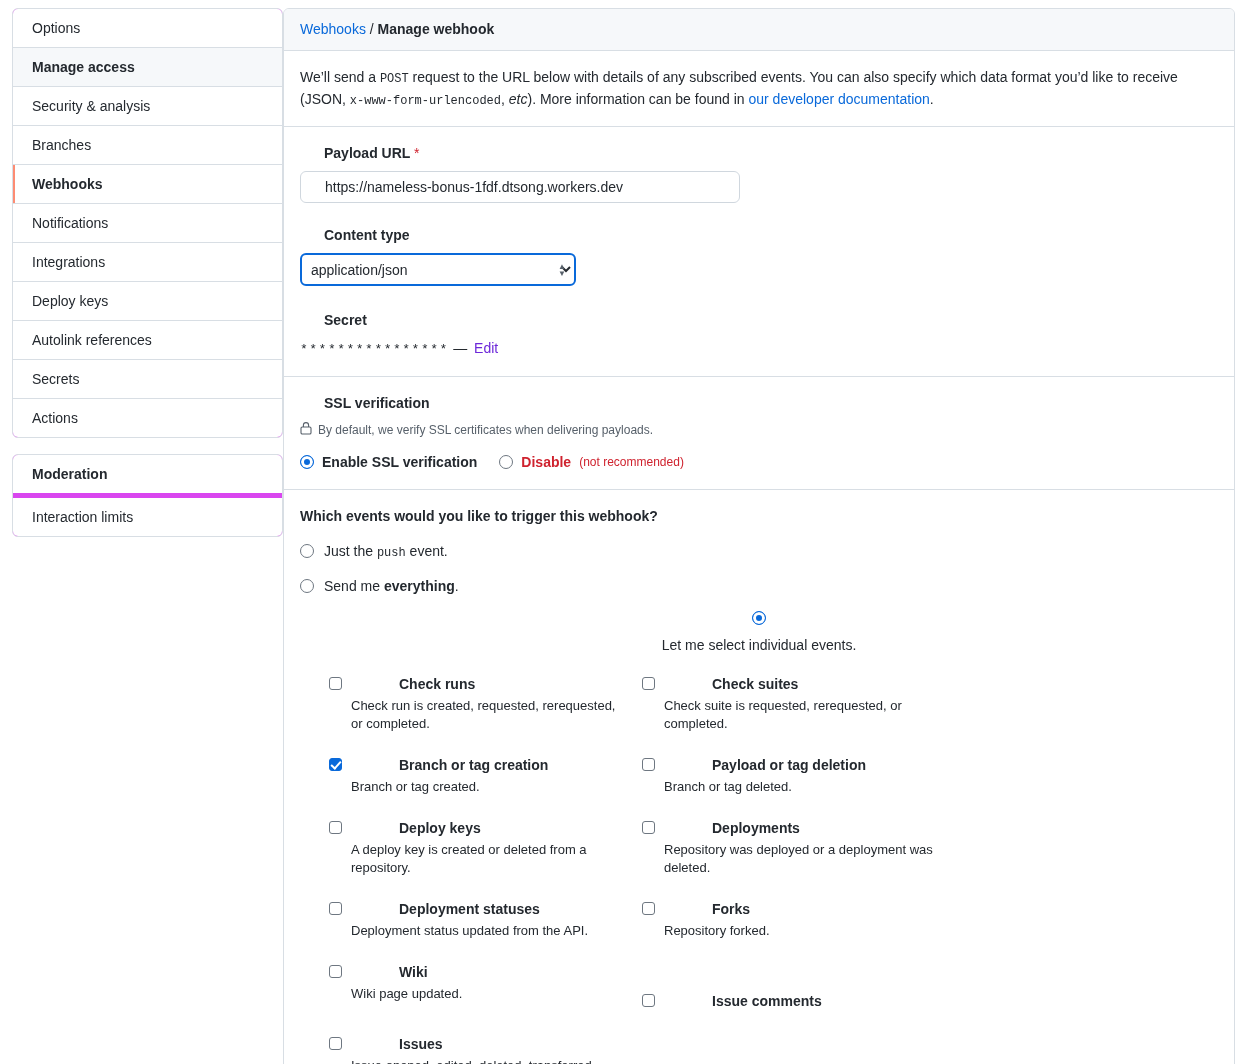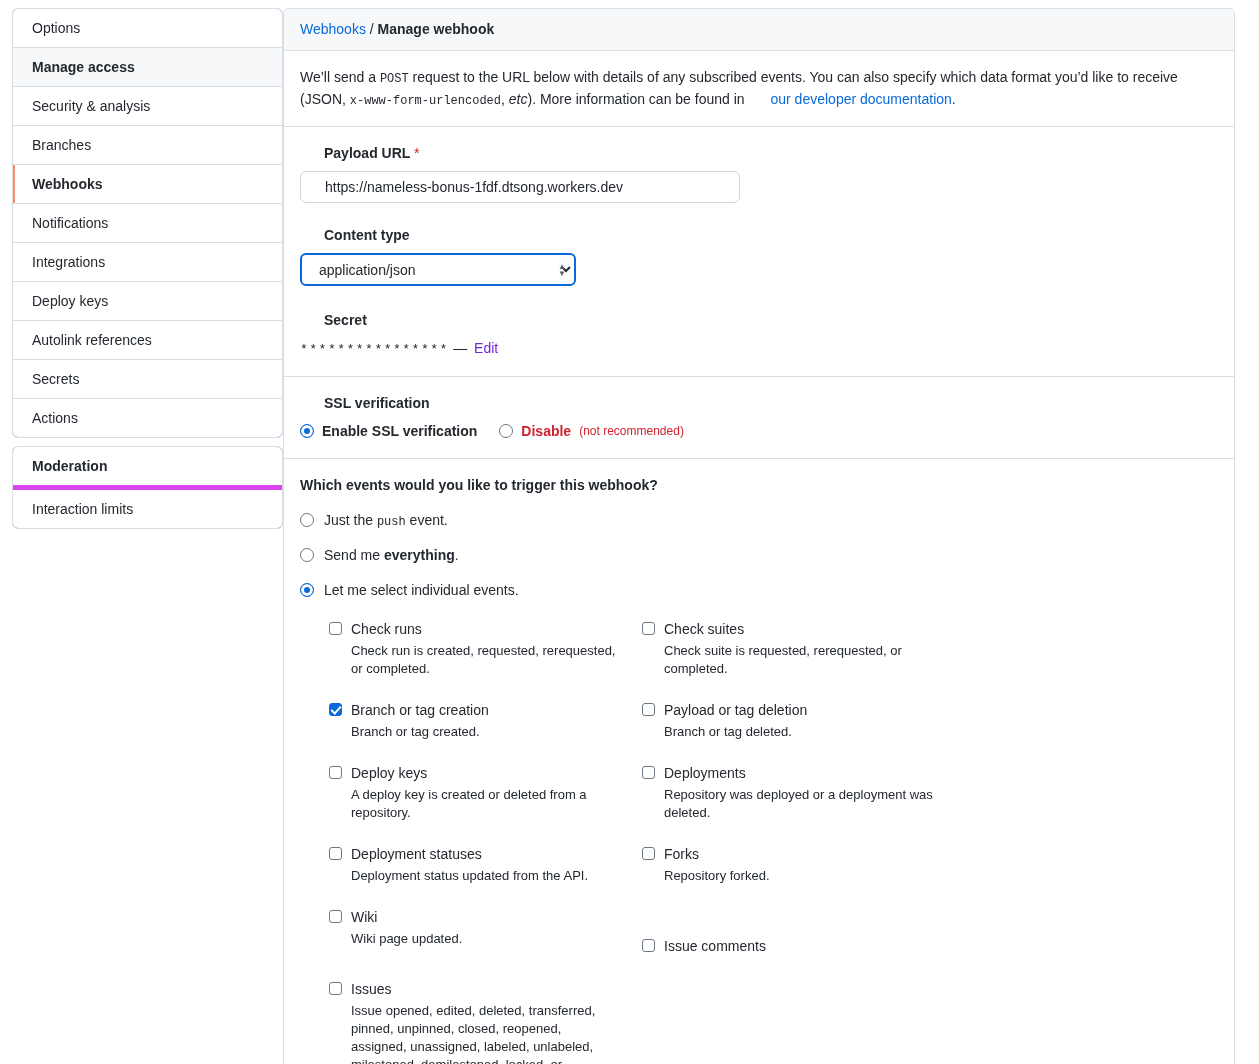--- a/index.html
+++ b/index.html
@@ -13,21 +13,21 @@
 
   .page { display: flex; align-items: flex-start; }
 
   
   .sidebar { width: 283px; padding-left: 12px; padding-top: 8px; flex: none; }
   .menu-box {
     border: 1px solid #d8dee4;
     border-radius: 6px;
     overflow: hidden;
     background: #d946ef;
-    margin-bottom: 8px;
+    margin-bottom: 16px;
   }
   .menu-item {
     position: relative;
     padding: 8px 12px 8px 19px;
     font-size: 14px;
     line-height: 22px;
     color: #24292f;
     border-bottom: 1px solid #d8dee4;
     background: #fff;
     cursor: pointer;
@@ -72,21 +72,21 @@
 
   .section {
     padding: 16px;
     border-bottom: 1px solid #d8dee4;
     font-size: 14px;
     line-height: 1.5;
   }
   .section:last-child { border-bottom: none; }
 
   .intro { color: #24292f; font-size: 14px; line-height: 1.55; }
-  .intro a { color: #0969da; text-decoration: none; margin-left: 22px; }
+  .intro a { color: #0969da; text-decoration: none; }
   code, .mono {
     font-family: "Liberation Mono", "DejaVu Sans Mono", monospace;
     font-size: 12px;
     background: transparent;
   }
 
   .field-label {
     font-weight: 600;
     font-size: 14px;
     margin-bottom: 7px;
@@ -109,21 +109,21 @@
   }
 
   .select-wrap {
     position: relative;
     display: inline-block;
     width: 276px;
   }
   .select-box {
     width: 100%;
     height: 33px;
-    padding: 5px 30px 5px 13px;
+    padding: 5px 30px 5px 5px;
     font-size: 14px;
     border: 2px solid #0969da;
     border-radius: 6px;
     background: #fff;
     color: #24292f;
     line-height: 21px;
     outline: none;
   }
   .select-arrows {
     position: absolute;
@@ -184,33 +184,33 @@
     position: absolute;
     left: 3px; top: 0px;
     width: 4px; height: 8px;
     border: solid #fff;
     border-width: 0 2px 2px 0;
     transform: rotate(42deg);
   }
 
   .events-q { font-weight: 600; font-size: 14px; margin-bottom: 14px; }
   .event-mode { display: flex; align-items: center; gap: 10px; margin-bottom: 14px; font-size: 14px; }
-  .event-mode:last-of-type { margin-bottom: 0; }
+  .event-mode:last-of-type { margin-bottom: 0; flex-direction: column; }
   .event-mode b { font-weight: 600; }
 
   .events-grid {
     margin-top: 18px;
     margin-left: 29px;
     display: grid;
     grid-template-columns: 313px 1fr;
     column-gap: 0px;
   }
   .evt { display: flex; gap: 9px; padding-bottom: 22px; }
   .evt .body { max-width: 272px; }
-  .evt .name { font-weight: 400; font-size: 14px; line-height: 18px; }
+  .evt .name { font-weight: 700; font-size: 14px; line-height: 18px; margin-left: 48px; }
   .evt .desc { color: #24292f; font-size: 13px; line-height: 18px; margin-top: 2px; }
   .evt input[type=checkbox] { margin-top: 3px; }
 
   .lock-ico { display: inline-block; vertical-align: middle; }
 </style>
 </head>
 <body>
 
 <div class="page">
 
@@ -296,20 +296,29 @@
         <label class="field-label" style="margin-top:24px;">Secret</label>
         <div class="secret-line">
           <span class="dots">****************</span>
           <span>—</span>
           <a href="#">Edit</a>
         </div>
       </div>
 
       <div class="section">
         <label class="field-label">SSL verification</label>
+        <div class="ssl-note">
+          <span class="lock-ico">
+            <svg width="12" height="14" viewBox="0 0 12 14" fill="none" aria-hidden="true">
+              <rect x="1" y="6" width="10" height="7" rx="1.3" stroke="#57606a" stroke-width="1.1" fill="none"></rect>
+              <path d="M3.4 6V4.2a2.6 2.6 0 0 1 5.2 0V6" stroke="#57606a" stroke-width="1.1" fill="none"></path>
+            </svg>
+          </span>
+          <span>By default, we verify SSL certificates when delivering payloads.</span>
+        </div>
         <div class="radio-row">
           <label class="radio-opt">
             <input type="radio" name="ssl" checked="" style="">
             <span class="lbl">Enable SSL verification</span>
           </label>
           <label class="radio-opt danger">
             <input type="radio" name="ssl" style="">
             <span class="lbl">Disable</span>
             <span class="sub">(not recommended)</span>
           </label>

